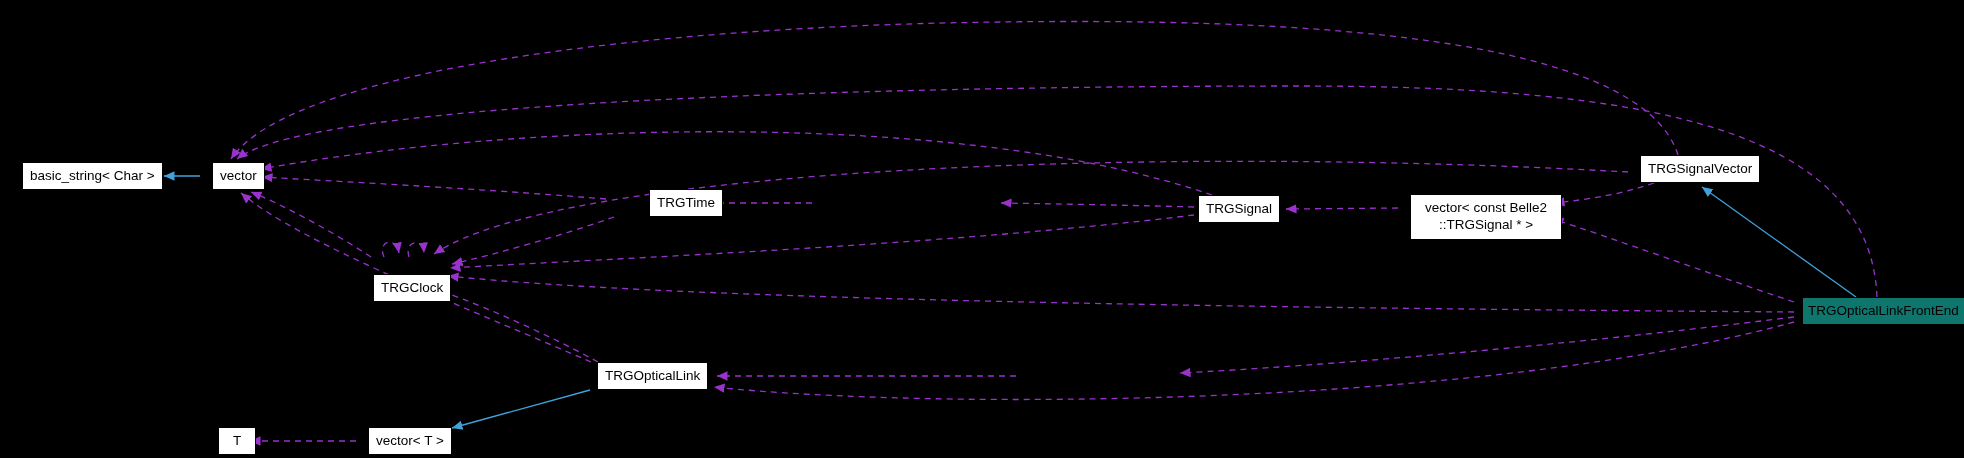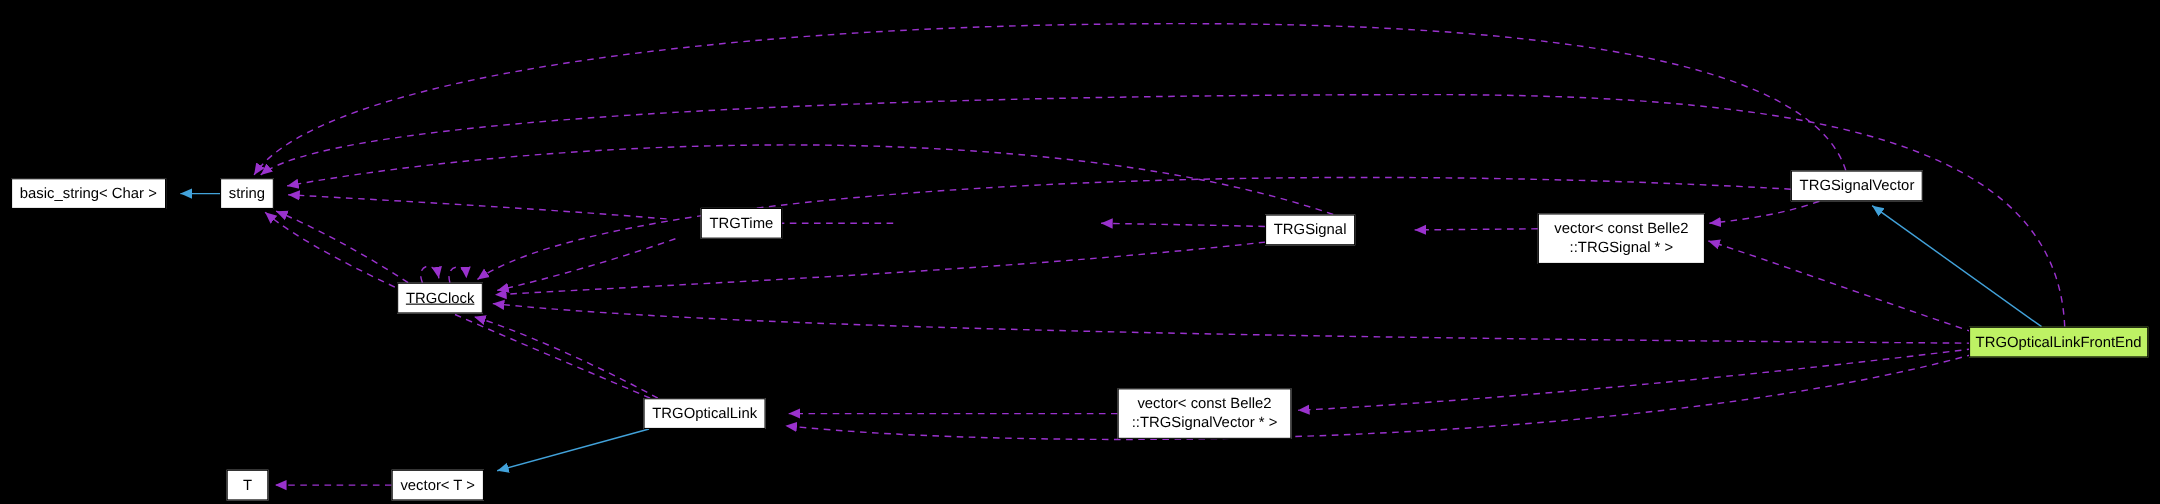--- a/index.html
+++ b/index.html
@@ -18,23 +18,24 @@
     color:#000;
     font-size:13.5px;
     line-height:1.25;
     display:flex;align-items:center;justify-content:center;
     text-align:center;
     padding:0 7px;
     height:28px;
     white-space:nowrap;
     box-sizing:border-box;
     z-index:2;
+    margin-left:12px;
   }
   .node.two-line{white-space:normal;padding:2px 4px;}
-  .node.highlight{background:#bef264;}
+  .node.highlight{background:#0f766e;}
   .edge{fill:none;stroke-width:1.3px;}
   .edge.uses{stroke:#9a32cd;stroke-dasharray:6 5;}
   .edge.inherits{stroke:#42a2da;}
 </style>
 </head>
 <body>
 
 <div id="canvas">
 
   <svg id="edges" xmlns="http://www.w3.org/2000/svg">
@@ -70,36 +71,35 @@
     <path class="edge uses" d="M 1654 183 C 1622 194, 1592 199, 1554 203" marker-end="url(#arrow-m)"></path>
     <path class="edge uses" d="M 1794 302 C 1705 272, 1612 238, 1553 219" marker-end="url(#arrow-m)"></path>
     <path class="edge uses" d="M 1016 376 L 717 376" marker-end="url(#arrow-m)"></path>
     <path class="edge uses" d="M 1794 322 C 1480 408, 930 410, 714 387" marker-end="url(#arrow-m)"></path>
     <path class="edge uses" d="M 1794 317 C 1560 346, 1320 366, 1180 373" marker-end="url(#arrow-m)"></path>
     <path class="edge uses" d="M 356 441 L 250 441" marker-end="url(#arrow-m)"></path>
   </svg>
 
   <div class="node" style="left:10px;top:162px;">basic_string&lt; Char &gt;</div>
 
-  <div class="node" style="left:200px;top:162px;">string</div>
+  <div class="node" style="left:200px;top:162px;">vector</div>
 
   <div class="node" style="left:637px;top:189px;">TRGTime</div>
 
 
-  <div class="node" style="left:1150px;top:195px;">TRGSignal</div>
+  <div class="node" style="left:1186px;top:195px;">TRGSignal</div>
 
   <div class="node two-line" style="left:1398px;top:194px;width:152px;height:46px;">vector&lt; const Belle2 ::TRGSignal * &gt;</div>
 
   <div class="node" style="left:1628px;top:155px;">TRGSignalVector</div>
 
   <div class="node highlight" style="left:1790px;top:297px;padding:0 5px;">TRGOpticalLinkFrontEnd</div>
 
-  <div class="node" style="left:361px;top:257px;text-decoration:underline;">TRGClock</div>
+  <div class="node" style="left:361px;top:274px;">TRGClock</div>
 
   <div class="node" style="left:585px;top:362px;">TRGOpticalLink</div>
 
-  <div class="node two-line" style="left:1016px;top:353px;width:158px;height:46px;">vector&lt; const Belle2 ::TRGSignalVector * &gt;</div>
 
   <div class="node" style="left:206px;top:427px;padding:0 14px;">T</div>
 
   <div class="node" style="left:356px;top:427px;">vector&lt; T &gt;</div>
 
 </div>
 
 </body></html>

